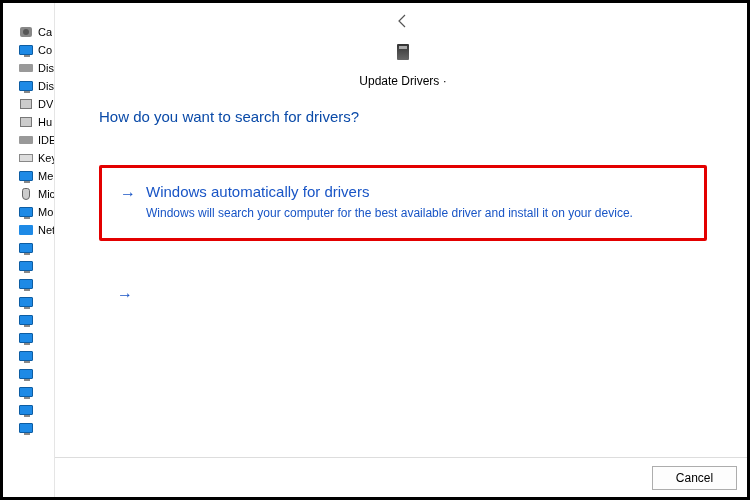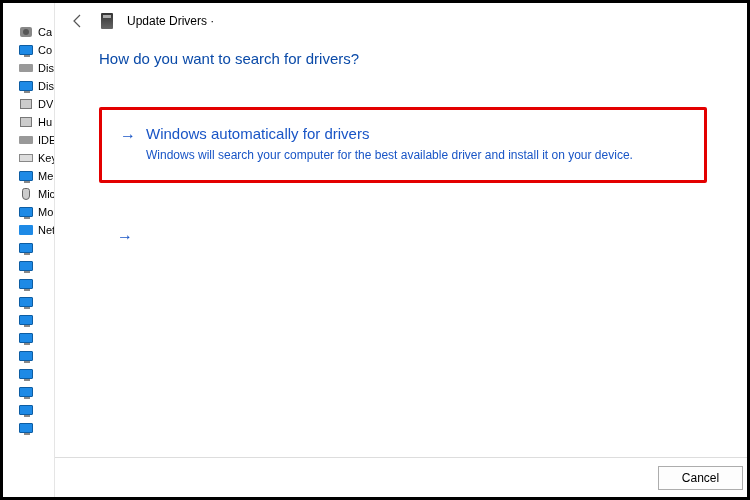--- a/index.html
+++ b/index.html
@@ -12,35 +12,35 @@
     .mon::after { content:''; position:absolute; bottom:-3px; left:4px; width:6px; height:2px; background:#888; }
     .camico { width:12px; height:10px; background:#888; border-radius:2px; position:relative; }
     .camico::after { content:''; position:absolute; left:3px; top:2px; width:6px; height:6px; border-radius:50%; background:#555; }
     .hddico { width:14px; height:8px; background:#999; border-radius:1px; }
     .usbico { width:12px; height:10px; border:1px solid #777; background:#ccc; }
     .keyico { width:14px; height:8px; background:#ddd; border:1px solid #888; }
     .mouseico { width:8px; height:12px; border:1px solid #666; border-radius:4px 4px 6px 6px; background:#ccc; }
     .netico { width:14px; height:10px; background:#1e8ae6; border-radius:1px; }
     .devlabel { overflow:hidden; }
     .dialog { flex: 1; position: relative; background: #fff; }
-    .titlebar { display:flex; align-items:center; gap:14px; padding: 9px 10px 6px 14px; }
+    .titlebar { display:flex; align-items:center; gap:14px; padding: 9px 10px 6px 14px; flex-direction: column; }
     .back-arrow { width:18px; height:18px; display:flex; align-items:center; justify-content:center; color:#555; cursor:pointer; }
     .title-ico { width:12px; height:16px; background: linear-gradient(#333,#666); border-radius:1px; position:relative; }
     .title-ico::after { content:''; position:absolute; top:2px; left:2px; width:8px; height:3px; background:#aaa; }
     .title-text { font-size: 12px; color:#000; }
     .content { padding: 14px 40px 0 44px; }
     .heading { font-size: 15px; color: #0a4aa8; font-weight: 400; margin-bottom: 40px; }
     .option { padding: 14px 18px 16px 18px; position: relative; cursor: pointer; }
     .option.highlight { border: 3px solid #e30000; border-radius: 2px; }
     .opt-head { display:flex; align-items:center; gap: 10px; }
     .opt-arrow { color:#1955c6; font-size:16px; position:relative; top:1px; }
     .opt-title { color:#1955c6; font-size:15px; }
     .opt-desc { color:#1955c6; font-size:12px; margin-left:26px; margin-top:4px; line-height:1.5; max-width:500px; }
     .gap { height: 28px; }
-    .footer { position:absolute; bottom:0; right:0; left:0; height:40px; border-top:1px solid #ddd; display:flex; justify-content:flex-end; align-items:center; padding-right:4px; background:#fff; }
+    .footer { position:absolute; bottom:0; right:0; left:0; height:40px; border-top:1px solid #ddd; display:flex; justify-content:flex-end; align-items:center; padding-right:10px; background:#fff; }
     .btn { min-width:85px; padding:4px 14px; font-size:12px; border:1px solid #adadad; background:#fdfdfd; cursor:pointer; }
   </style>
 </head>
 <body>
 
 <div class="frame">
   <div class="device-pane" id="device-list">
       <div class="device-row">
         <span class="dev-icon">
           <span class="camico"></span>

